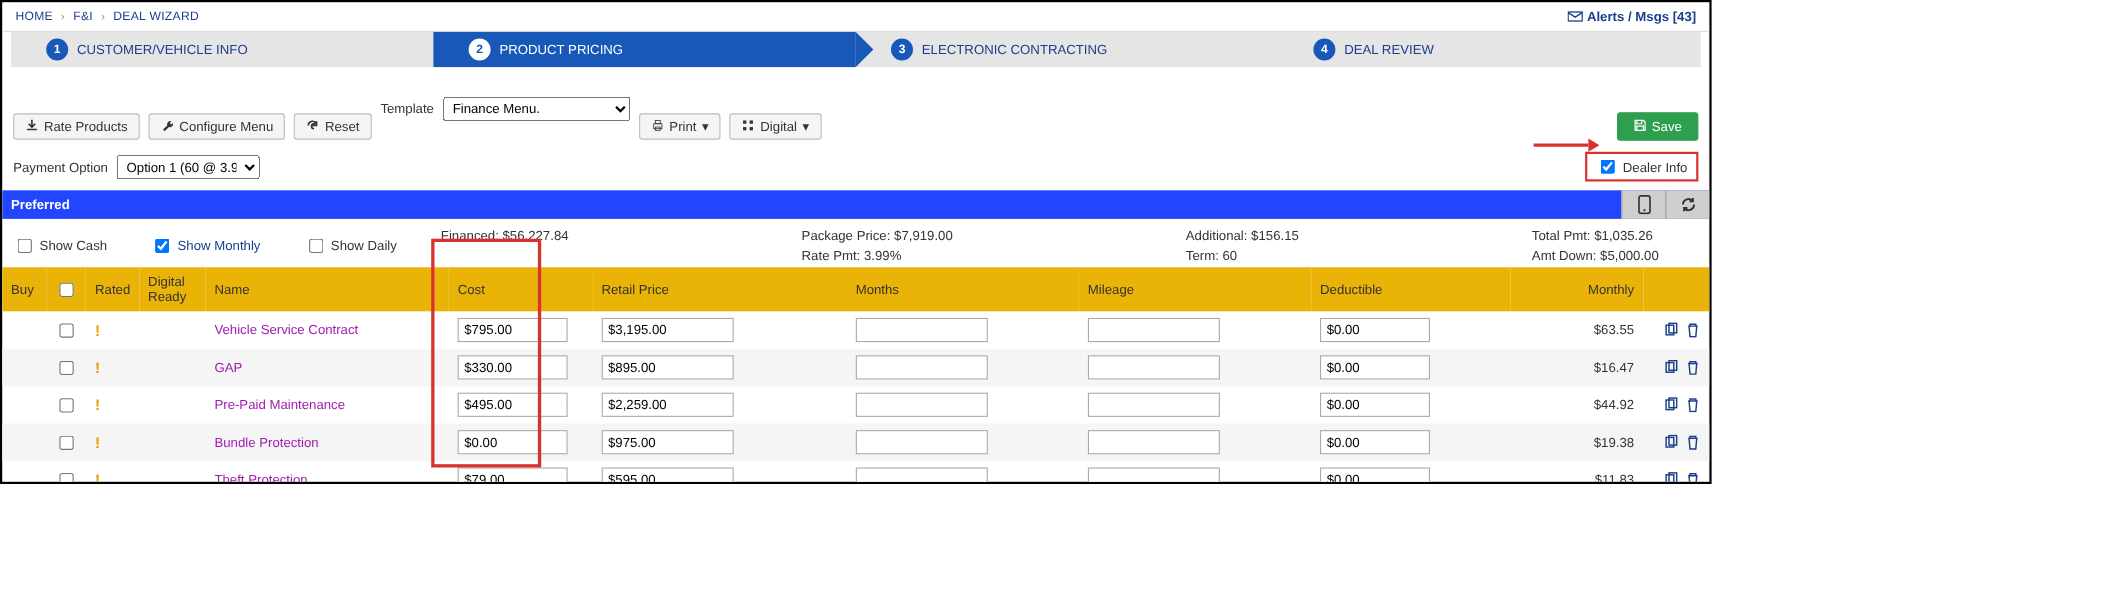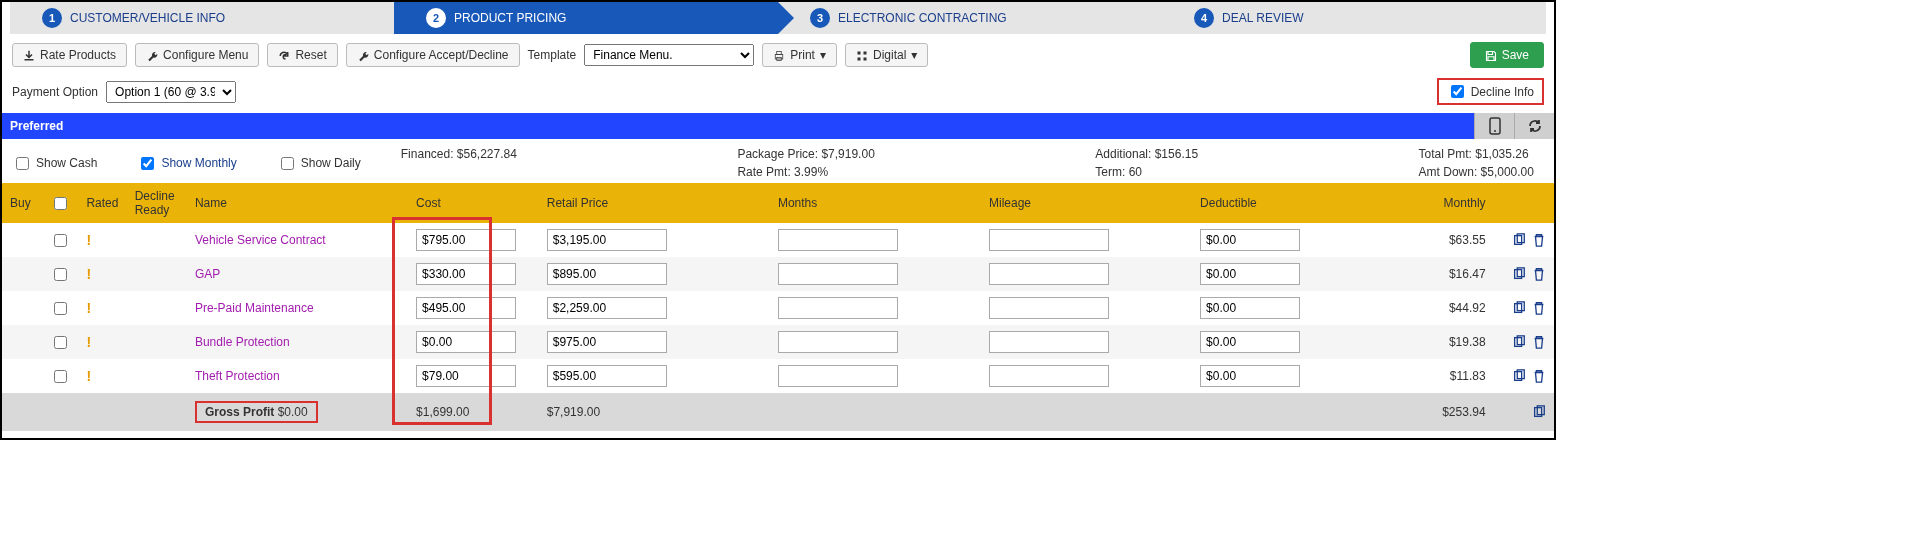--- a/index.html
+++ b/index.html
@@ -18,40 +18,40 @@
   .steps { display: flex; background: #e5e5e5; height: 32px; align-items: stretch; margin:0 8px;}
   .step { flex: 1; position: relative; display: flex; align-items: center; padding-left: 32px; color: #1a3e8b; font-size: 12px; }
   .step.active { background: #1858b8; color: #fff; }
   .step.active::after { content:""; position:absolute; right:-16px; top:0; border-left:16px solid #1858b8; border-top:16px solid transparent; border-bottom:16px solid transparent; z-index:2;}
   .step .num { width:20px; height:20px; border-radius:50%; background:#fff; color:#1858b8; display:inline-flex; align-items:center; justify-content:center; font-weight:bold; margin-right:8px; border:2px solid #1858b8; font-size:11px;}
   .step.active .num { background:#fff; color:#1858b8; border-color:#fff;}
   .step:not(.active) .num { background:#1858b8; color:#fff; border-color:#1858b8;}
 
   
   .toolbar { display:flex; align-items:center; gap:8px; padding:8px 10px; }
-  .btn { background:#f5f5f5; border:1px solid #bbb; border-radius:3px; padding:4px 10px; font-size:12px; cursor:pointer; display:inline-flex; align-items:flex-end; gap:5px; color:#333; }
+  .btn { background:#f5f5f5; border:1px solid #bbb; border-radius:3px; padding:4px 10px; font-size:12px; cursor:pointer; display:inline-flex; align-items:flex-start; gap:5px; color:#333;margin-top:33px; }
   .btn svg { width:12px; height:12px; }
   .btn-save { background:#2e9e4f; border-color:#2e9e4f; color:#fff; padding:5px 14px;}
   .tpl-area { margin-left:auto; display:flex; align-items:center; gap:8px; }
   .tpl-area label { font-size:12px; }
   select.template { width:170px; padding:2px 4px; font-size:12px;}
   .spacer { flex:1; }
 
   
   .optrow { display:flex; align-items:center; padding:2px 10px 8px 10px; gap:8px; }
   select.payopt { width:130px; padding:2px 4px; font-size:12px;}
   .dealerinfo { margin-left:auto; border:2px solid #d93030; padding:2px 8px; display:flex; align-items:center; gap:4px; }
   .arrow { position:absolute; right:100px; top:122px; }
   .arrow svg { width:60px; height:16px;}
   .preferred-bar { background:#2246ff; color:#fff; font-weight:600; padding:4px 8px; position:relative; height:26px; display:flex; align-items:center;}
   .preferred-icons { position:absolute; right:0; top:0; height:26px; display:flex; }
   .preferred-icons .picon { width:40px; background:#cfcfcf; border-left:1px solid #aaa; display:flex; align-items:center; justify-content:center; }
 
   
-  .showrow { display:flex; align-items:center; padding:8px 0 4px 10px; gap:40px; }
+  .showrow { display:flex; align-items:center; padding:8px 26px 4px 10px; gap:40px; }
   .showrow label { display:flex; align-items:center; gap:4px; }
   .sumcol { display:flex; flex-direction:column; gap:4px; font-size:12px;}
   .summary { display:flex; flex:1; justify-content:space-between; padding-right:20px;}
 
   
   table { width:100%; border-collapse:collapse; }
   thead th { text-align:left; font-weight:400; padding:6px 8px; background:#eab308; font-size:12px;}
   tbody td { padding:6px 8px; vertical-align:middle; }
   tbody tr:nth-child(even) td { background:#f5f5f5; }
   input.text { width:100px; padding:3px 5px; font-size:12px; border:1px solid #aaa; }
@@ -67,20 +67,36 @@
   .cost-header, .cost-cell, .cost-foot { }
   
   .red-box-cost { position:absolute; border:3px solid #d93030; background:transparent; left:390px; top:215px; width:100px; height:208px; pointer-events:none;}
   
 </style>
 </head>
 <body>
 
 <div class="wrapper">
 
+  <div class="topbar">
+    <div class="breadcrumb">
+      <a>HOME</a>
+      <span class="sep">›</span>
+      <a>F&amp;I</a>
+      <span class="sep">›</span>
+      <span>DEAL WIZARD</span>
+    </div>
+    <div class="alerts">
+      <svg viewBox="0 0 24 16">
+          <rect x="1" y="1" width="22" height="14" fill="none" stroke="#1a3e8b" stroke-width="2"></rect>
+          <path d="M1 2 L12 9 L23 2" fill="none" stroke="#1a3e8b" stroke-width="2"></path>
+        </svg>
+      <span>Alerts / Msgs [43]</span>
+    </div>
+  </div>
 
   <div class="steps">
     <div class="step">
         <span class="num">1</span>
         <span>CUSTOMER/VEHICLE INFO</span>
       </div>
     <div class="step active">
         <span class="num">2</span>
         <span>PRODUCT PRICING</span>
       </div>
@@ -105,26 +121,20 @@
         <svg viewBox="0 0 16 16">
           <path d="M13 3a4 4 0 00-5 5L3 13l2 2 5-5a4 4 0 005-5l-2 2-2-2 2-2z" fill="#333"></path>
         </svg>
         <span>Configure Menu</span>
       </button>
     <button class="btn">
         <svg viewBox="0 0 16 16">
           <path d="M3 8a5 5 0 019-3l1-2v5H8l2-2a3 3 0 100 6" fill="none" stroke="#333" stroke-width="2"></path>
         </svg>
         <span>Reset</span>
-      </button>
-    <button class="btn">
-        <svg viewBox="0 0 16 16">
-          <path d="M13 3a4 4 0 00-5 5L3 13l2 2 5-5a4 4 0 005-5l-2 2-2-2 2-2z" fill="#333"></path>
-        </svg>
-        <span>Configure Accept/Decline</span>
       </button>
 
     <div class="tpl-area">
       <label>Template</label>
       <select class="template"><option>Finance Menu.</option></select>
       <button class="btn">
           <svg viewBox="0 0 16 16">
             <rect x="3" y="6" width="10" height="6" fill="none" stroke="#333"></rect>
             <rect x="5" y="2" width="6" height="4" fill="none" stroke="#333"></rect>
             <rect x="5" y="10" width="6" height="4" fill="none" stroke="#333"></rect>
@@ -150,21 +160,21 @@
         </svg>
         <span>Save</span>
       </button>
   </div>
 
   <div class="optrow">
     <label>Payment Option</label>
     <select class="payopt"><option>Option 1 (60 @ 3.99%)</option></select>
     <div class="dealerinfo">
       <input type="checkbox" checked="" style="">
-      <span>Decline Info</span>
+      <span>Dealer Info</span>
     </div>
   </div>
   <div class="arrow"><svg viewBox="0 0 60 16">
         <line x1="0" y1="8" x2="50" y2="8" stroke="#d93030" stroke-width="3"></line>
         <polygon points="50,2 60,8 50,14" fill="#d93030"></polygon>
       </svg></div>
 
   <div class="preferred-bar">
     <span>Preferred</span>
     <div class="preferred-icons">
@@ -227,21 +237,21 @@
         <col style="width:210px">
         <col style="width:180px">
         <col style="width:120px">
         <col style="width:60px">
     </colgroup>
     <thead>
       <tr>
         <th>Buy</th>
         <th><input type="checkbox" style=""></th>
         <th>Rated</th>
-        <th>Decline Ready</th>
+        <th>Digital Ready</th>
         <th>Name</th>
         <th class="cost-header">Cost</th>
         <th>Retail Price</th>
         <th>Months</th>
         <th>Mileage</th>
         <th>Deductible</th>
         <th style="text-align:right;">Monthly</th>
         <th></th>
       </tr>
     </thead>

